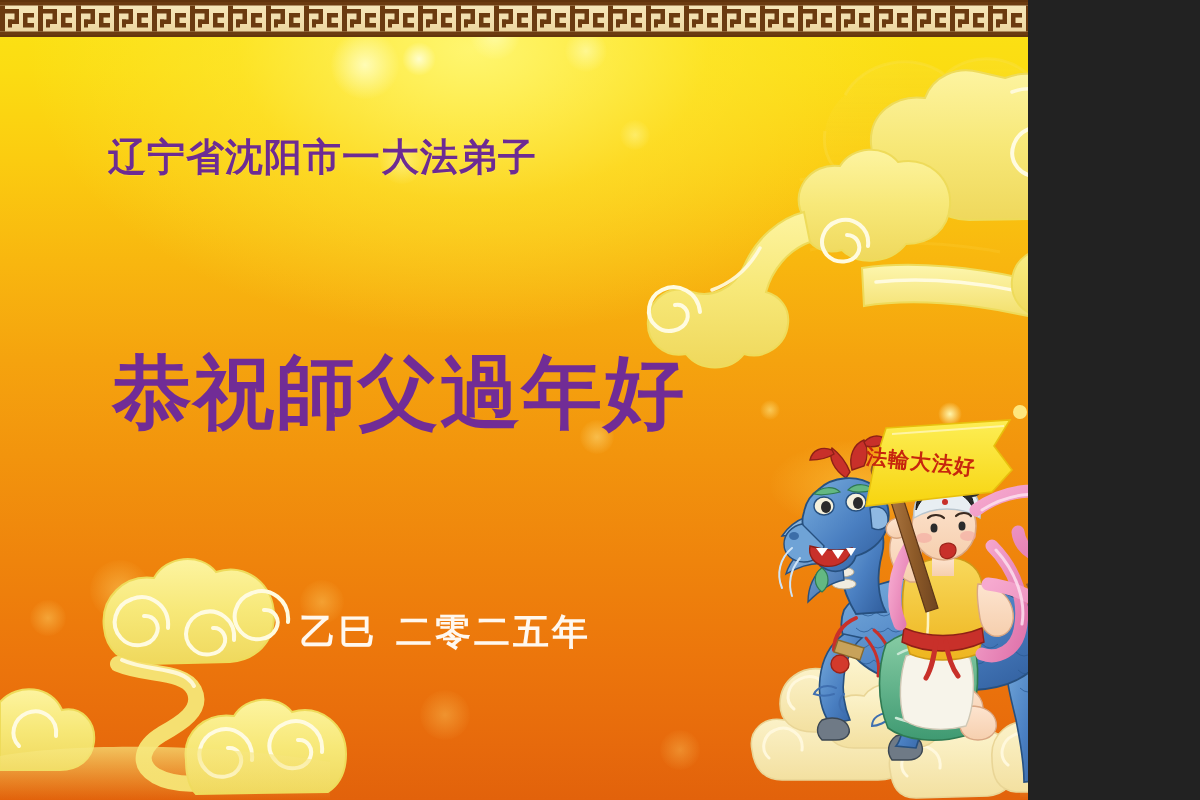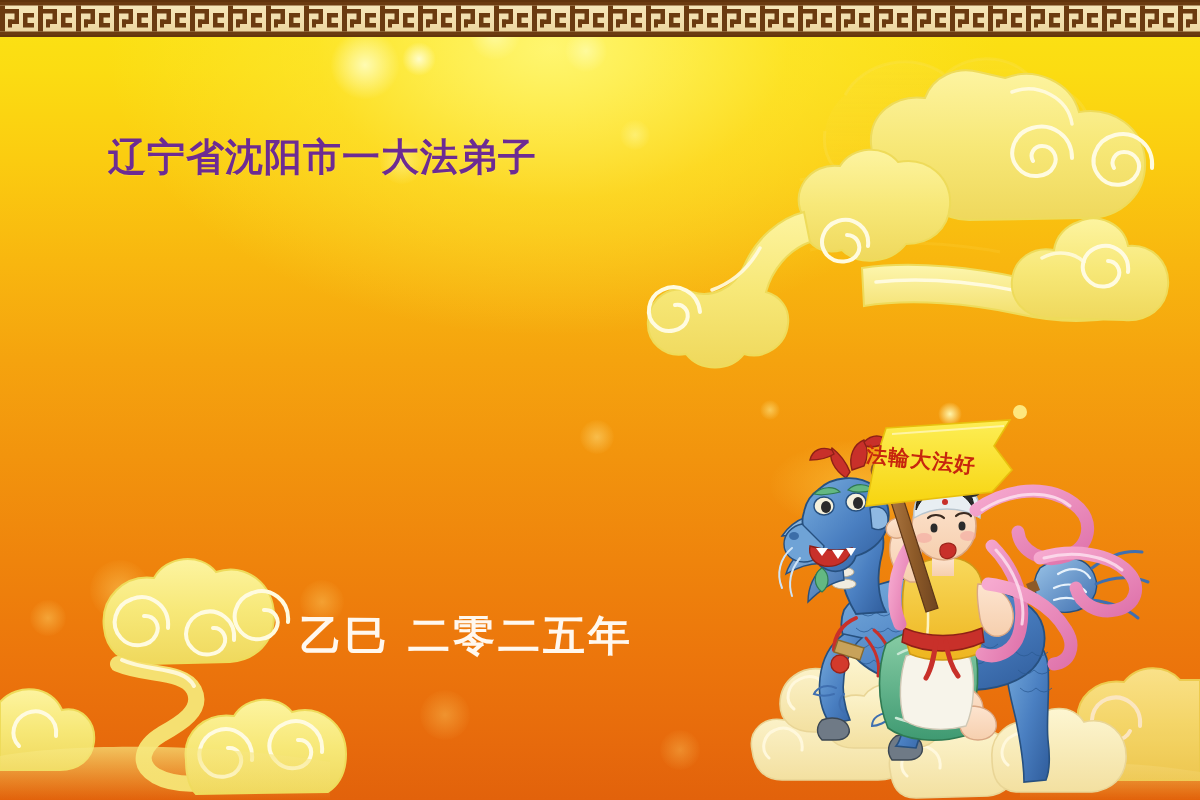--- a/index.html
+++ b/index.html
@@ -1,20 +1,20 @@
 <!DOCTYPE html>
 <html><head>
 <meta charset="utf-8">
 <style>
   html,body{margin:0;padding:0;background:#222;}
   #card{
     position:relative;
-    width:1200px;height:800px;
+    width:1028px;height:800px;
     overflow:hidden;
-    font-family:Liberation Mono, monospace;
+    font-family:Liberation Serif, serif;
     background:
       radial-gradient(ellipse 620px 400px at 46% 6%, rgba(255,248,120,.92) 0%, rgba(255,235,60,.45) 38%, rgba(255,215,30,0) 72%),
       linear-gradient(180deg,
         #fbe415 0%,
         #fbdc12 9%,
         #fbcc10 20%,
         #f8b60f 33%,
         #f5a30e 45%,
         #f2940d 57%,
         #ef840c 70%,
@@ -54,21 +54,21 @@
     font-weight:bold;
     white-space:nowrap;
     letter-spacing:2px;
     z-index:30;
   }
   #big1{left:198px;top:264px;font-size:76px;}
   #big2{left:112px;top:340px;font-size:80px;}
   #datetext{
     position:absolute;left:300px;top:608px;
     color:#fff8ef;
-    font-size:42px;font-weight:bold;
+    font-size:36px;font-weight:bold;
     letter-spacing:3px;white-space:nowrap;
     z-index:30;
   }
   #datetext .gap{display:inline-block;width:18px;}
 
   
   #illo{position:absolute;left:740px;top:398px;width:420px;height:402px;z-index:25;}
   #banner-text{
     position:absolute;
     left:851px;top:437px;
@@ -266,20 +266,21 @@
         </pattern>
       </defs>
       <rect x="0" y="0" width="1200" height="37" fill="url(#meander)"></rect>
       <rect x="0" y="0" width="1200" height="2" fill="#5a3009" opacity=".55"></rect>
       <rect x="0" y="35" width="1200" height="2" fill="#5a3009" opacity=".45"></rect>
     </svg>
   </div>
 
   <div id="headline">辽宁省沈阳市一大法弟子</div>
 
+  <div id="big2" class="bigline">恭祝師父過年好</div>
 
   <div id="datetext"><span>乙巳</span><span class="gap"></span><span>二零二五年</span></div>
 
   <svg id="illo" viewBox="0 0 420 402" width="420" height="402" xmlns="http://www.w3.org/2000/svg">
     <defs>
       <linearGradient id="bannerg" x1="0" y1="0" x2="0" y2="1">
         <stop offset="0%" stop-color="#fdee55"></stop>
         <stop offset="100%" stop-color="#f7d40f"></stop>
       </linearGradient>
       <linearGradient id="dragg" x1="0" y1="0" x2="1" y2="1">

